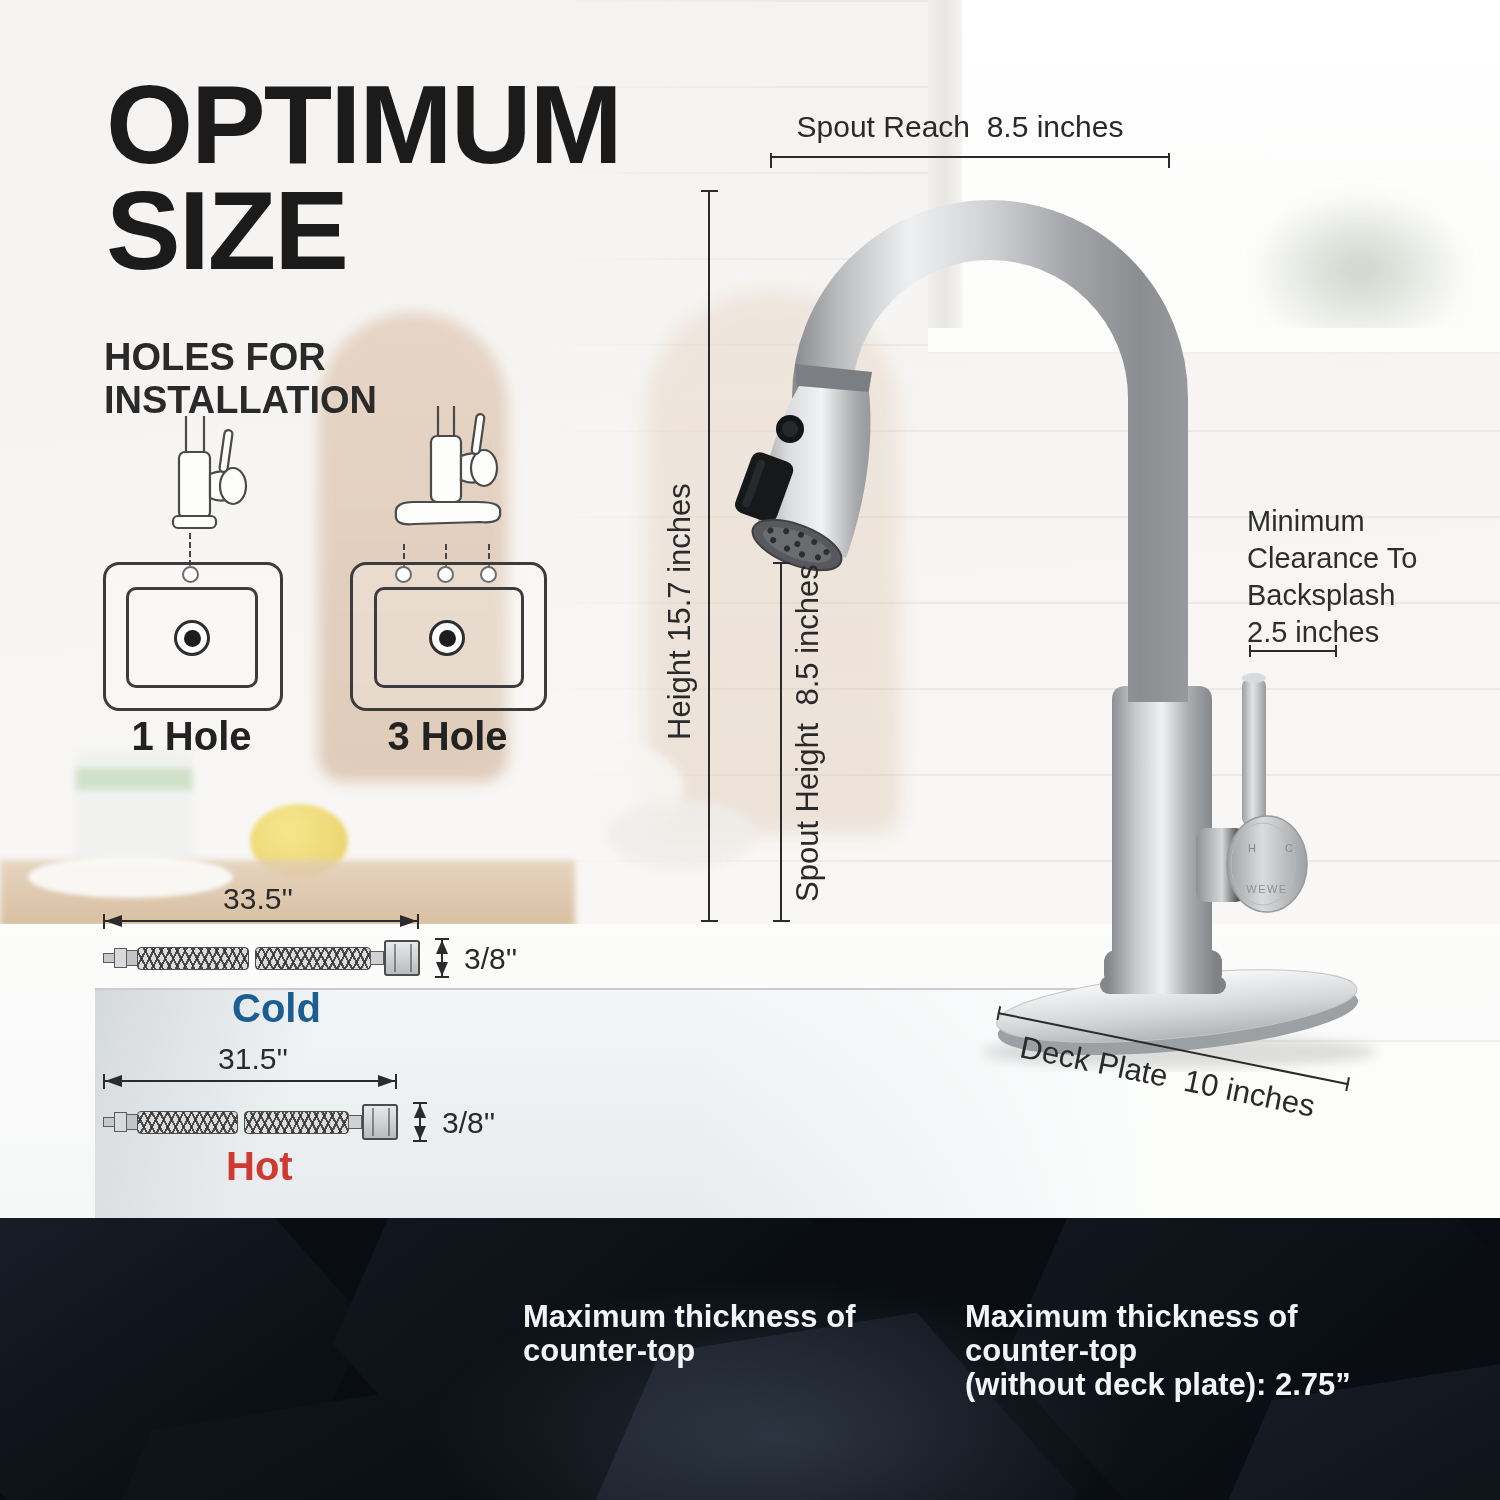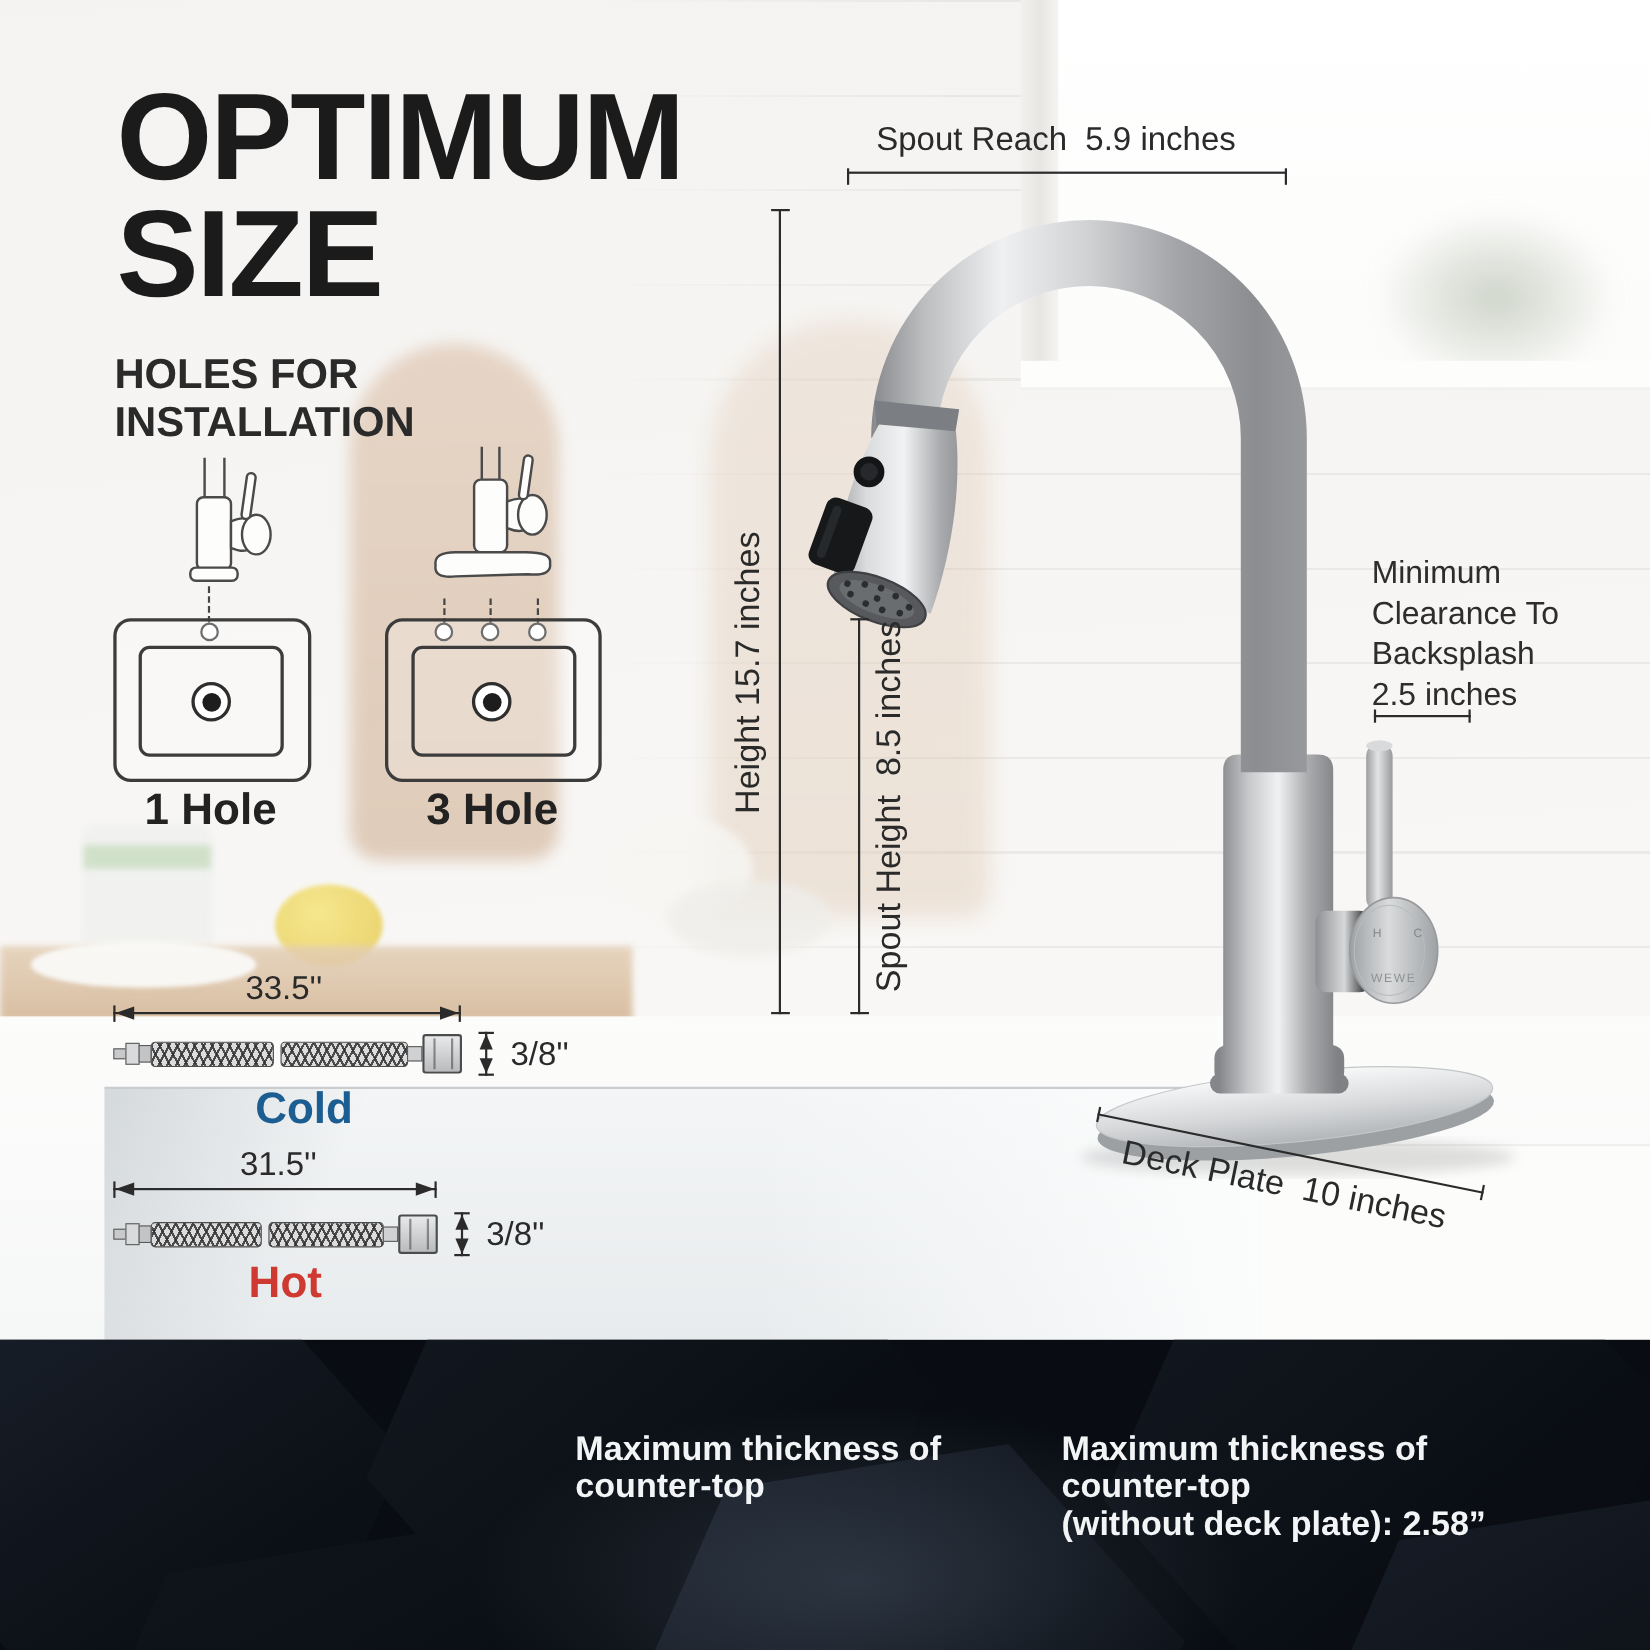--- a/index.html
+++ b/index.html
@@ -43,21 +43,21 @@
   
   .band{left:0;top:1218px;width:1500px;height:282px;background:#090d13;overflow:hidden;}
   .hex{position:absolute;clip-path:polygon(25% 5%,75% 5%,100% 50%,75% 95%,25% 95%,0 50%);}
   .band-glow{position:absolute;left:430px;top:60px;width:700px;height:320px;border-radius:50%;
     background:radial-gradient(closest-side,rgba(140,160,185,.20),rgba(0,0,0,0));}
   .spec{position:absolute;color:#f2f4f6;font-weight:700;font-size:31px;line-height:34px;}
   .spec .l2-gap{margin-top:13px;}
 
   
   .title{left:106px;top:72px;font-size:112px;line-height:106px;font-weight:700;letter-spacing:-2px;color:#1b1b1b;}
-  .subheading{left:104px;top:320px;font-size:38px;line-height:43px;font-weight:700;color:#2a2a2a;}
+  .subheading{left:104px;top:336px;font-size:38px;line-height:43px;font-weight:700;color:#2a2a2a;}
   .section-heading{left:103px;top:810px;font-size:36px;font-weight:700;color:#262626;}
   .hole-label{font-size:40px;font-weight:700;color:#222;}
   .dim-text{font-size:30px;color:#2a2a2a;white-space:pre;}
   .dim-text-v{font-size:31px;color:#2a2a2a;white-space:pre;writing-mode:vertical-rl;transform:rotate(180deg);}
   .temp-label{font-size:40px;font-weight:700;}
   .clearance{left:1247px;top:503px;font-size:29px;line-height:37px;color:#2d2d2d;}
 
   
   .hline{position:absolute;height:2px;background:#2b2b2b;}
   .vline{position:absolute;width:2px;background:#2b2b2b;}
@@ -317,21 +317,21 @@
   </div>
   <div class="abs vline" style="left:419px;top:1102px;height:40px;">
     <i class="capv" style="top:0;"></i>
       <i class="capv" style="bottom:0;"></i>
     <i class="varr t"></i>
       <i class="varr b"></i>
   </div>
   <div class="abs dim-text" style="left:442px;top:1106px;">3/8''</div>
   <div class="abs temp-label" style="left:226px;top:1144px;color:#ce3a31;">Hot</div>
 
-  <div class="abs dim-text" style="left:760px;top:110px;width:400px;text-align:center;">Spout Reach  5.9 inches</div>
+  <div class="abs dim-text" style="left:760px;top:110px;width:400px;text-align:center;">Spout Reach  8.5 inches</div>
   <div class="abs hline" style="left:770px;top:156px;width:400px;">
     <i class="tickv" style="left:0;top:-3px;"></i>
       <i class="tickv" style="right:0;top:-3px;"></i>
   </div>
 
   <div class="abs vline" style="left:708px;top:190px;height:732px;">
     <i class="tickh" style="top:0;"></i>
       <i class="tickh" style="bottom:0;"></i>
   </div>
   <div class="abs dim-text-v" style="left:662px;top:420px;height:320px;">Height 15.7 inches</div>
@@ -370,17 +370,17 @@
     <div class="hex" style="left:1180px;top:140px;width:480px;height:420px;transform:rotate(-9deg);background:linear-gradient(160deg,#171d27,#0b0f15 70%);"></div>
     <div class="band-glow"></div>
 
     <div class="spec" style="left:523px;top:82px;">
       <div>Maximum thickness of</div>
       <div>counter-top</div>
     </div>
     <div class="spec" style="left:965px;top:82px;">
       <div>Maximum thickness of</div>
       <div>counter-top</div>
-      <div>(without deck plate): 2.58”</div>
+      <div>(without deck plate): 2.75”</div>
     </div>
   </div>
 
 </div>
 
 </body></html>

